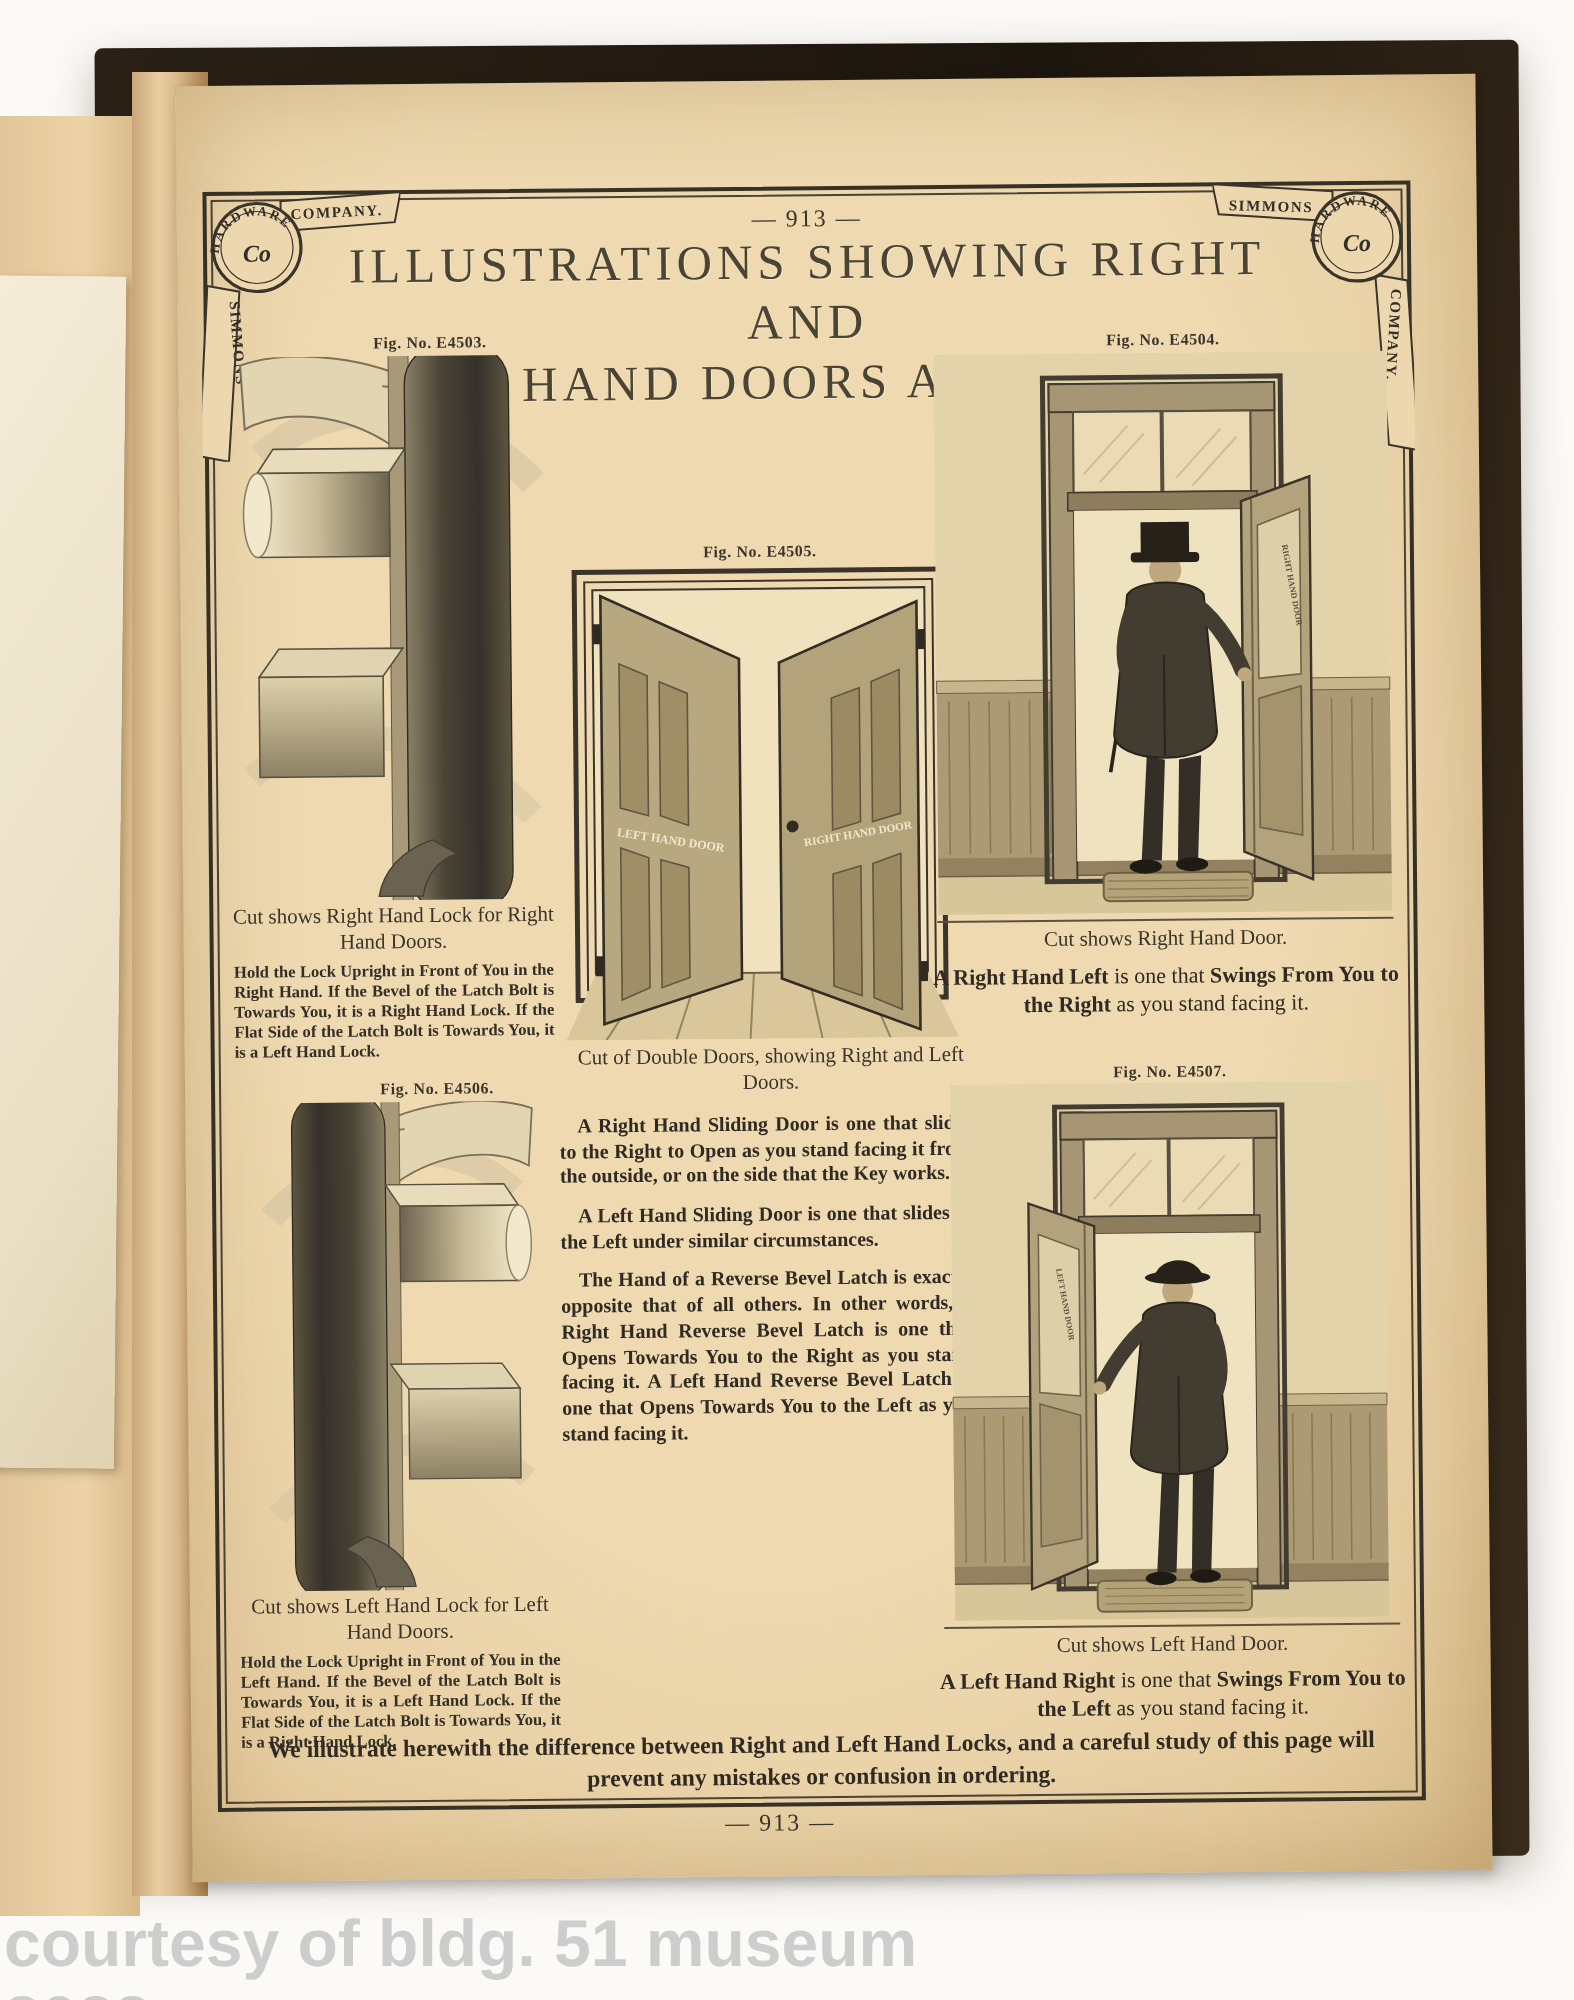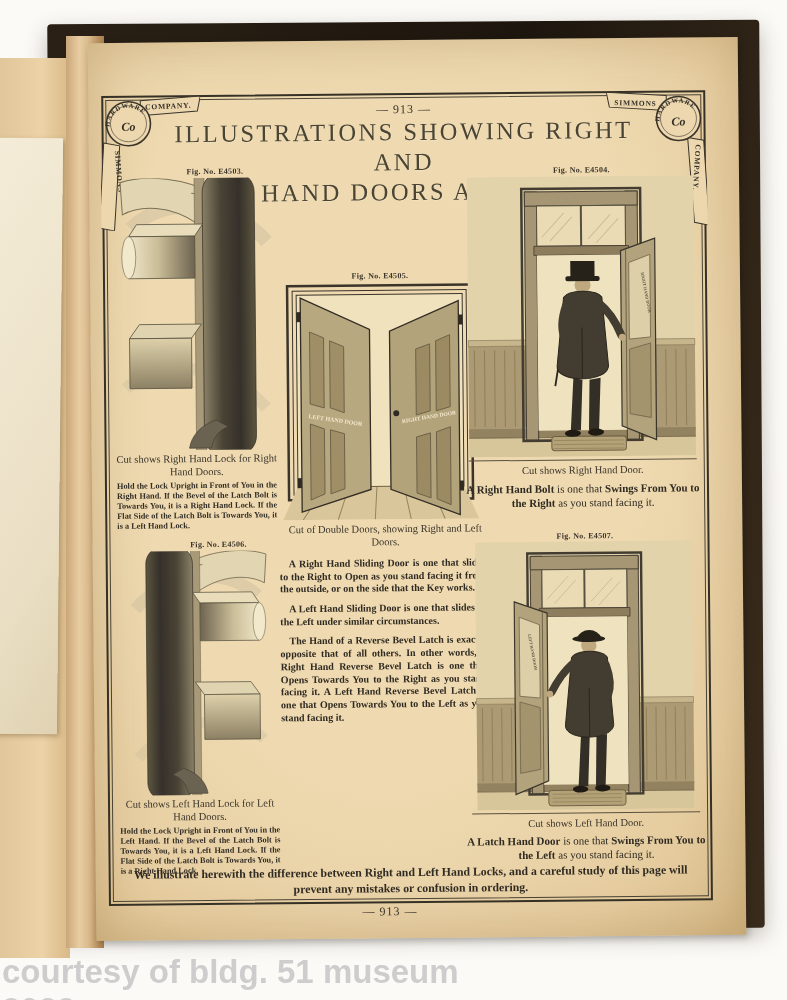--- a/index.html
+++ b/index.html
@@ -273,21 +273,21 @@
           <line x1="113" y1="150" x2="113" y2="200" stroke="#29251d" stroke-width="1"></line>
           <path d="M130,126 C140,134 148,148 152,158" stroke="#433c30" stroke-width="8" fill="none" stroke-linecap="round"></path>
           <circle cx="153" cy="160" r="3.5" fill="#bfa87e"></circle>
           <path d="M97,128 C92,142 92,152 95,160" stroke="#433c30" stroke-width="7" fill="none" stroke-linecap="round"></path>
         </g>
       </svg>
 
       <div class="fi hairline" style="left:362px;top:366px;width:228px;"></div>
       <div class="fi caption" style="left:360px;top:371px;width:232px;">Cut shows Right Hand Door.</div>
       <div class="fi defsent" style="left:352px;top:388px;width:248px;">
-        <b>A Right Hand Bolt</b><span> is one that </span><b>Swings From You to the Right</b><span> as you stand facing it.</span>
+        <b>A Right Hand Left</b><span> is one that </span><b>Swings From You to the Right</b><span> as you stand facing it.</span>
       </div>
 
       <div class="fi fig-label" style="left:355px;top:438px;width:245px;">Fig. No. E4507.</div>
 
       <svg class="fi" style="left:362px;top:448px" width="228" height="268" viewBox="0 0 225 278">
         <rect x="0" y="0" width="225" height="278" fill="#e2d3ab"></rect>
         <rect x="0" y="168" width="225" height="84" fill="#ab9a74"></rect>
         <path d="M6 172V248M16 172V248M26 172V248M36 172V248M46 172V248M56 172V248M66 172V248M76 172V248M86 172V248M96 172V248M106 172V248M116 172V248M126 172V248M136 172V248M146 172V248M156 172V248M166 172V248M176 172V248M186 172V248M196 172V248M206 172V248M216 172V248" stroke="#8a7850" stroke-width=".8"></path>
         <rect x="0" y="162" width="225" height="6" fill="#c7b68c" stroke="#6f5f43" stroke-width=".5"></rect>
         <rect x="0" y="250" width="225" height="9" fill="#93825f"></rect>
@@ -322,21 +322,21 @@
           <line x1="117" y1="152" x2="117" y2="202" stroke="#29251d" stroke-width="1"></line>
           <path d="M101,126 C91,134 82,148 78,156" stroke="#433c30" stroke-width="8" fill="none" stroke-linecap="round"></path>
           <circle cx="76" cy="158" r="3.5" fill="#bfa87e"></circle>
           <path d="M135,128 C140,142 140,152 137,160" stroke="#433c30" stroke-width="7" fill="none" stroke-linecap="round"></path>
         </g>
       </svg>
 
       <div class="fi hairline" style="left:362px;top:719px;width:228px;"></div>
       <div class="fi caption" style="left:360px;top:724px;width:232px;">Cut shows Left Hand Door.</div>
       <div class="fi defsent" style="left:352px;top:740px;width:248px;">
-        <b>A Latch Hand Door</b><span> is one that </span><b>Swings From You to the Left</b><span> as you stand facing it.</span>
+        <b>A Left Hand Right</b><span> is one that </span><b>Swings From You to the Left</b><span> as you stand facing it.</span>
       </div>
 
       <div class="fi footer-statement" style="left:14px;top:770px;width:572px;">We illustrate herewith the difference between Right and Left Hand Locks, and a careful study of this page will prevent any mistakes or confusion in ordering.</div>
     </div>
 
     <div class="fi pagenum" style="left:14px;top:864px;width:560px;">— 913 —</div>
   </div>
 
   <div class="abs watermark">courtesy of bldg. 51 museum 2022</div>
 </div>

